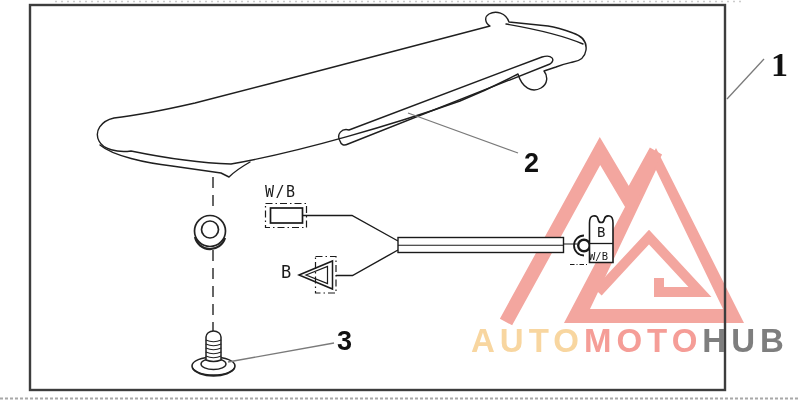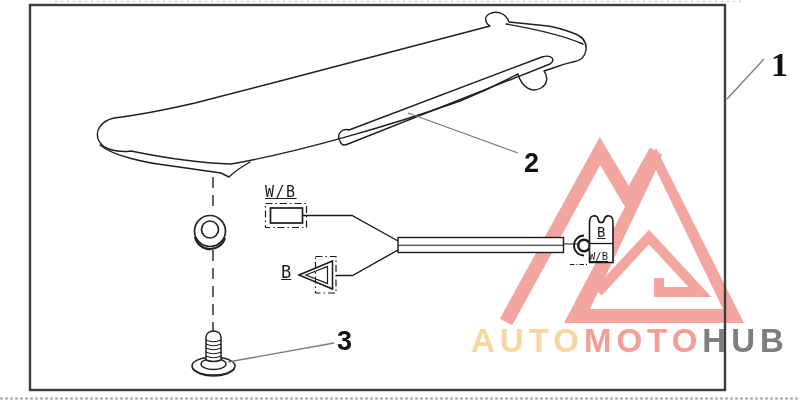--- a/index.html
+++ b/index.html
@@ -1,20 +1,20 @@
 <!DOCTYPE html>
 <html><head>
 <meta charset="utf-8">
 <style>
   html,body{margin:0;padding:0;background:#ffffff;}
   #stage{position:relative;width:800px;height:402px;background:#ffffff;overflow:hidden;
          font-family:"Liberation Sans",sans-serif;}
   svg{position:absolute;left:0;top:0;}
   .label{position:absolute;color:#1a1a1a;white-space:nowrap;}
-  .cad{font-family:"DejaVu Sans Mono",monospace;text-decoration:underline;}
+  .cad{font-family:"DejaVu Sans Mono",monospace;}
   .callout-serif{font-family:"Liberation Serif",serif;font-weight:bold;font-size:34px;line-height:1;color:#111;}
   .callout-sans{font-family:"Liberation Sans",sans-serif;font-weight:bold;font-size:27px;line-height:1;color:#111;}
   .wb-top{left:265px;top:183px;font-size:15px;letter-spacing:1.5px;}
   .b-left{left:281px;top:262px;font-size:17px;}
   .plug-b{left:597px;top:224px;font-size:14px;}
   .plug-wb{left:589px;top:250px;font-size:10.5px;}
   .co1{left:771px;top:48px;}
   .co2{left:524px;top:150px;}
   .co3{left:337px;top:328px;}
 </style>

